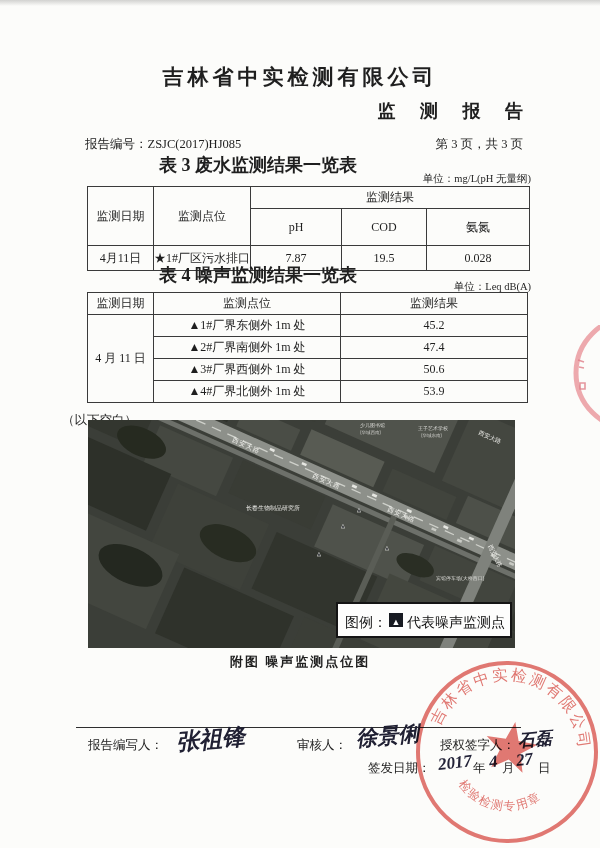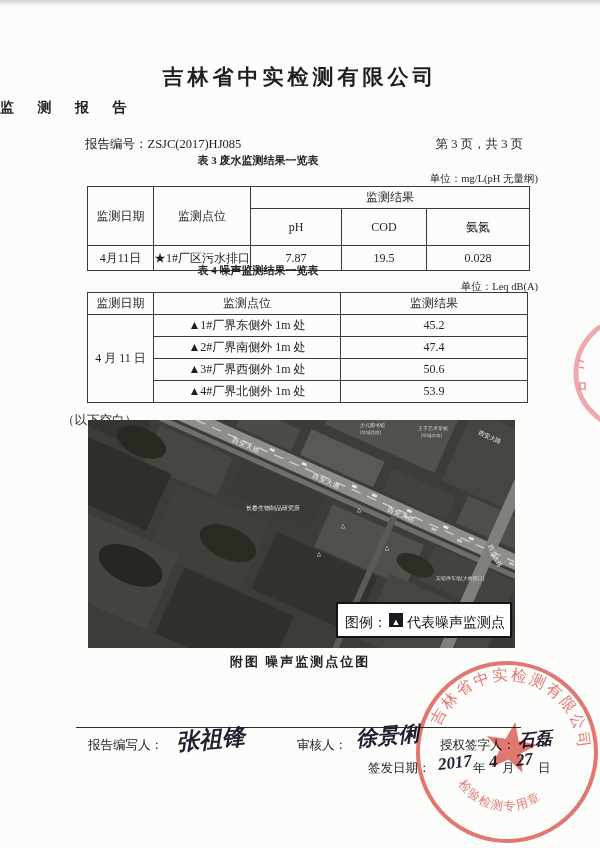--- a/index.html
+++ b/index.html
@@ -6,28 +6,28 @@
   body{
     width:600px;height:848px;position:relative;overflow:hidden;
     background:#fcfcfa;color:#1f1f1f;
     font-family:"Liberation Serif", serif;
   }
   .abs{position:absolute;}
   .scan-top{left:0;top:0;width:600px;height:6px;
     background:linear-gradient(#d2d2d0,#fcfcfa);}
   .company-title{left:0;top:63px;width:600px;text-align:center;
     font-size:21px;font-weight:bold;letter-spacing:4px;}
-  .report-title{left:0;top:99px;width:533px;text-align:left;
-    font-size:14px;font-weight:bold;letter-spacing:10px;}
+  .report-title{left:0;top:99px;width:533px;text-align:right;
+    font-size:18px;font-weight:bold;letter-spacing:10px;}
   .meta-left{left:85px;top:136px;font-size:12.5px;}
   .meta-right{right:77px;top:136px;font-size:12.5px;}
-  .tbl-caption{left:0;width:516px;text-align:center;font-size:11px;font-weight:bold;}
+  .tbl-caption{left:0;width:516px;text-align:center;font-size:18px;font-weight:bold;}
   .cap3{top:153px;}
   .cap4{top:263px;}
-  .unit{right:62px;font-size:10.5px;}
+  .unit{right:69px;font-size:10.5px;}
   .unit3{top:172px;}
   .unit4{top:280px;}
   table{border-collapse:collapse;table-layout:fixed;}
   td,th{border:1px solid #3a3a3a;text-align:center;vertical-align:middle;
     font-size:12px;font-weight:normal;padding:0;overflow:hidden;white-space:nowrap;}
   .t3{left:87px;top:186px;}
   .t4{left:87px;top:292px;}
   .blank-note{left:62px;top:404px;font-size:12.5px;margin-top:8px;}
   .map-wrap{left:88px;top:420px;width:427px;height:228px;background:#3b3e38;}
   .map-caption{left:0;top:653px;width:600px;text-align:center;

